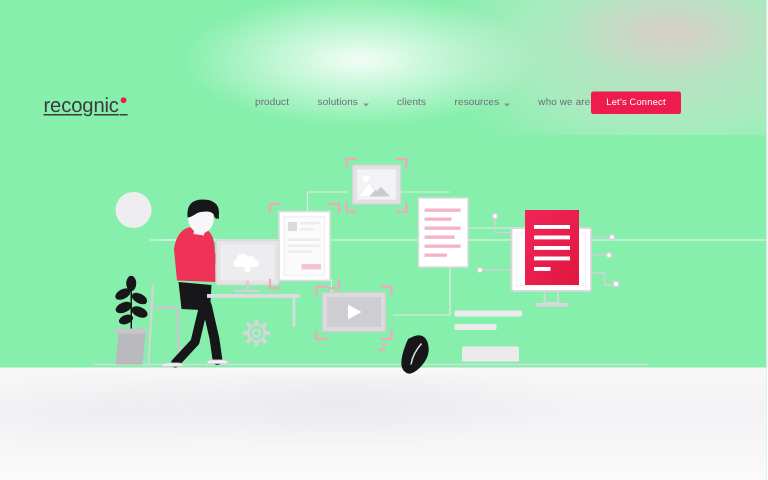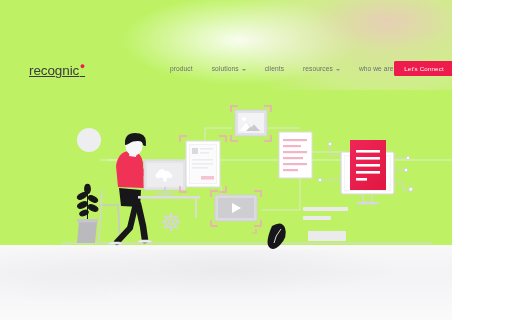--- a/index.html
+++ b/index.html
@@ -6,22 +6,22 @@
   html,body { width:512px; height:320px; overflow:hidden; }
   body {
     font-family:"Liberation Sans", sans-serif;
     background:#ffffff;
     position:relative;
   }
 
   
   .page {
     position:absolute; inset:0;
-    width:452px; height:320px;
-    background:#bef264;
+    width:511px; height:320px;
+    background:#86efac;
     overflow:hidden;
     padding-left:12px;
   }
 
   
   .wash-pink-tr {
     position:absolute; right:-40px; top:-60px;
     width:260px; height:150px;
     background:radial-gradient(ellipse at 60% 60%, rgba(246,206,216,.55) 0%, rgba(250,228,235,.28) 45%, rgba(255,255,255,0) 72%);
     pointer-events:none;

